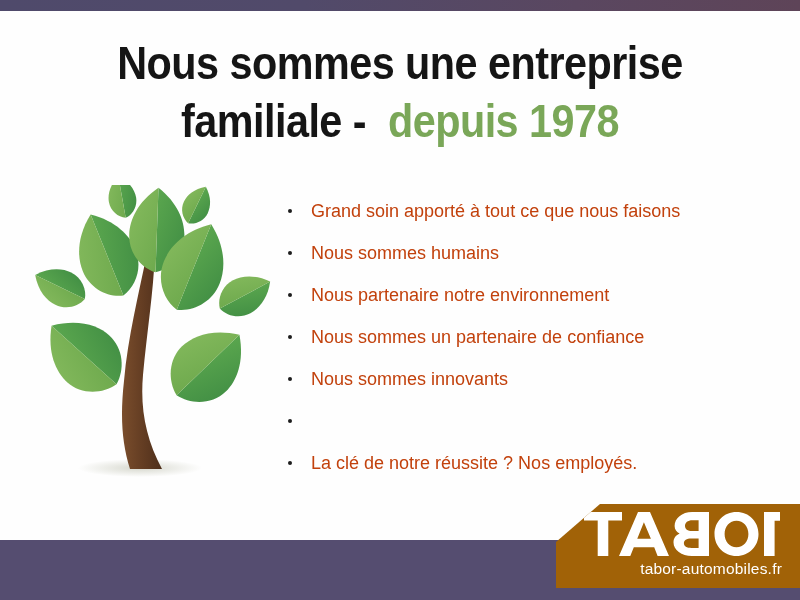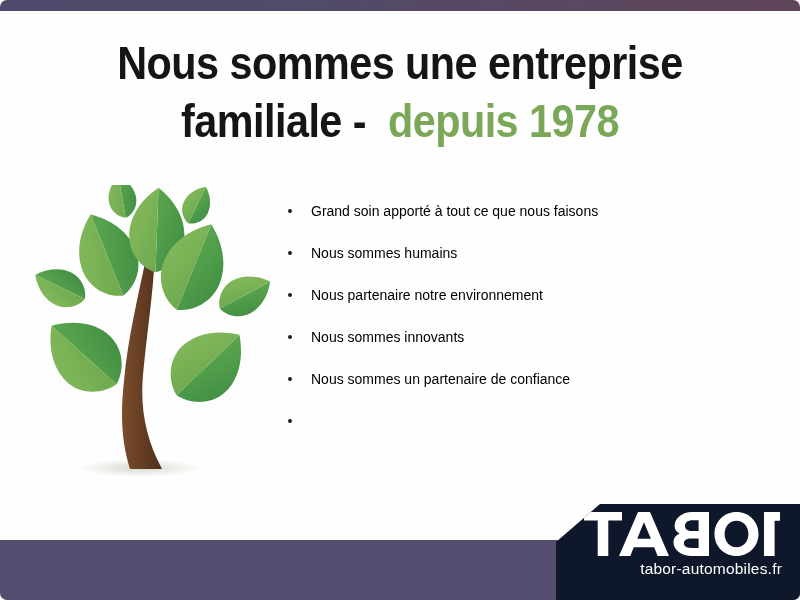--- a/index.html
+++ b/index.html
@@ -9,43 +9,42 @@
   }
   body {
     font-family: "Liberation Sans", sans-serif;
   }
   #slide {
     position: relative;
     width: 800px;
     height: 600px;
     background: #fefefe;
     overflow: hidden;
-    border-radius: 7px;
   }
 
   
   #top-bar {
     position: absolute;
     left: 0; top: 0;
     width: 800px; height: 11px;
     background: linear-gradient(90deg, #4f4a6b 0%, #514a6a 38%, #5a4760 72%, #5e4458 100%);
   }
   #bottom-bar {
     position: absolute;
     left: 0; top: 540px;
     width: 800px; height: 60px;
     background: #554d70;
   }
 
   
   #logo-panel {
     position: absolute;
     left: 556px; top: 504px;
-    width: 244px; height: 96px;
-    background: #0f172a;
+    width: 244px; height: 84px;
+    background: #a16207;
     clip-path: polygon(44px 0, 244px 0, 244px 96px, 0 96px, 0 38px);
   }
   #logo-wordmark {
     position: absolute;
     left: 28px; top: 8px;
     height: 44px;
     width: 196px;
   }
   #logo-url {
     position: absolute;
@@ -84,22 +83,22 @@
     margin: 0;
     padding: 0;
     list-style: none;
   }
   #bullet-list li {
     position: relative;
     padding-left: 25px;
     margin: 0;
     height: 42px;
     line-height: 42px;
-    font-size: 14px;
-    color: #000000;
+    font-size: 18px;
+    color: #c2410c;
     white-space: nowrap;
   }
   #bullet-list li .dot {
     position: absolute;
     left: 2px; top: 19px;
     width: 4px; height: 4px;
     border-radius: 50%;
     background: #1d1d1d;
   }
 
@@ -167,23 +166,24 @@
       <use href="#leaf" transform="translate(182,82) rotate(22) scale(1.00,1.00)"></use>
       <use href="#leaf" transform="translate(233,110) rotate(62) scale(0.62,0.62)"></use>
       <use href="#leaf" transform="translate(196,180) rotate(46) scale(1.05,0.95)"></use>
     </svg>
   </div>
 
   <ul id="bullet-list">
     <li><span class="dot"></span><span>Grand soin apporté à tout ce que nous faisons</span></li>
     <li><span class="dot"></span><span>Nous sommes humains</span></li>
     <li><span class="dot"></span><span>Nous partenaire notre environnement</span></li>
+    <li><span class="dot"></span><span>Nous sommes un partenaire de confiance</span></li>
     <li><span class="dot"></span><span>Nous sommes innovants</span></li>
-    <li><span class="dot"></span><span>Nous sommes un partenaire de confiance</span></li>
     <li><span class="dot"></span></li>
+    <li><span class="dot"></span><span>La clé de notre réussite ? Nos employés.</span></li>
   </ul>
 
   <div id="bottom-bar"></div>
 
   <div id="logo-panel">
 
     <svg id="logo-wordmark" viewBox="0 0 196 44" xmlns="http://www.w3.org/2000/svg">
       <g fill="#ffffff">
 
         <path d="M0,0 L38,0 L38,8.5 L24.3,8.5 L24.3,44 L13.7,44 L13.7,8.5 L0,8.5 Z"></path>

